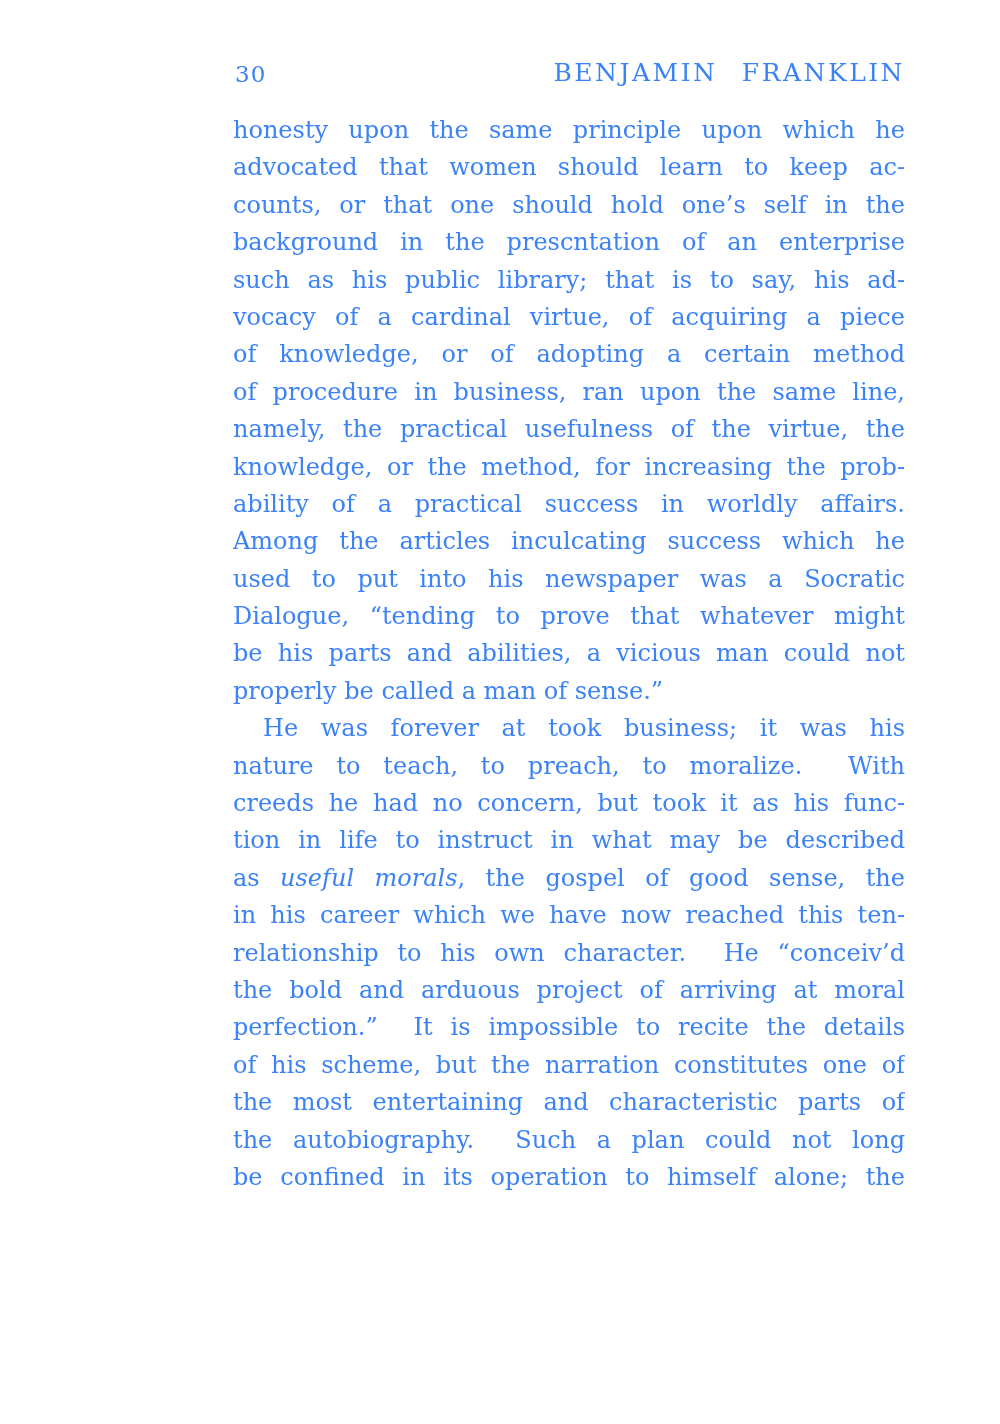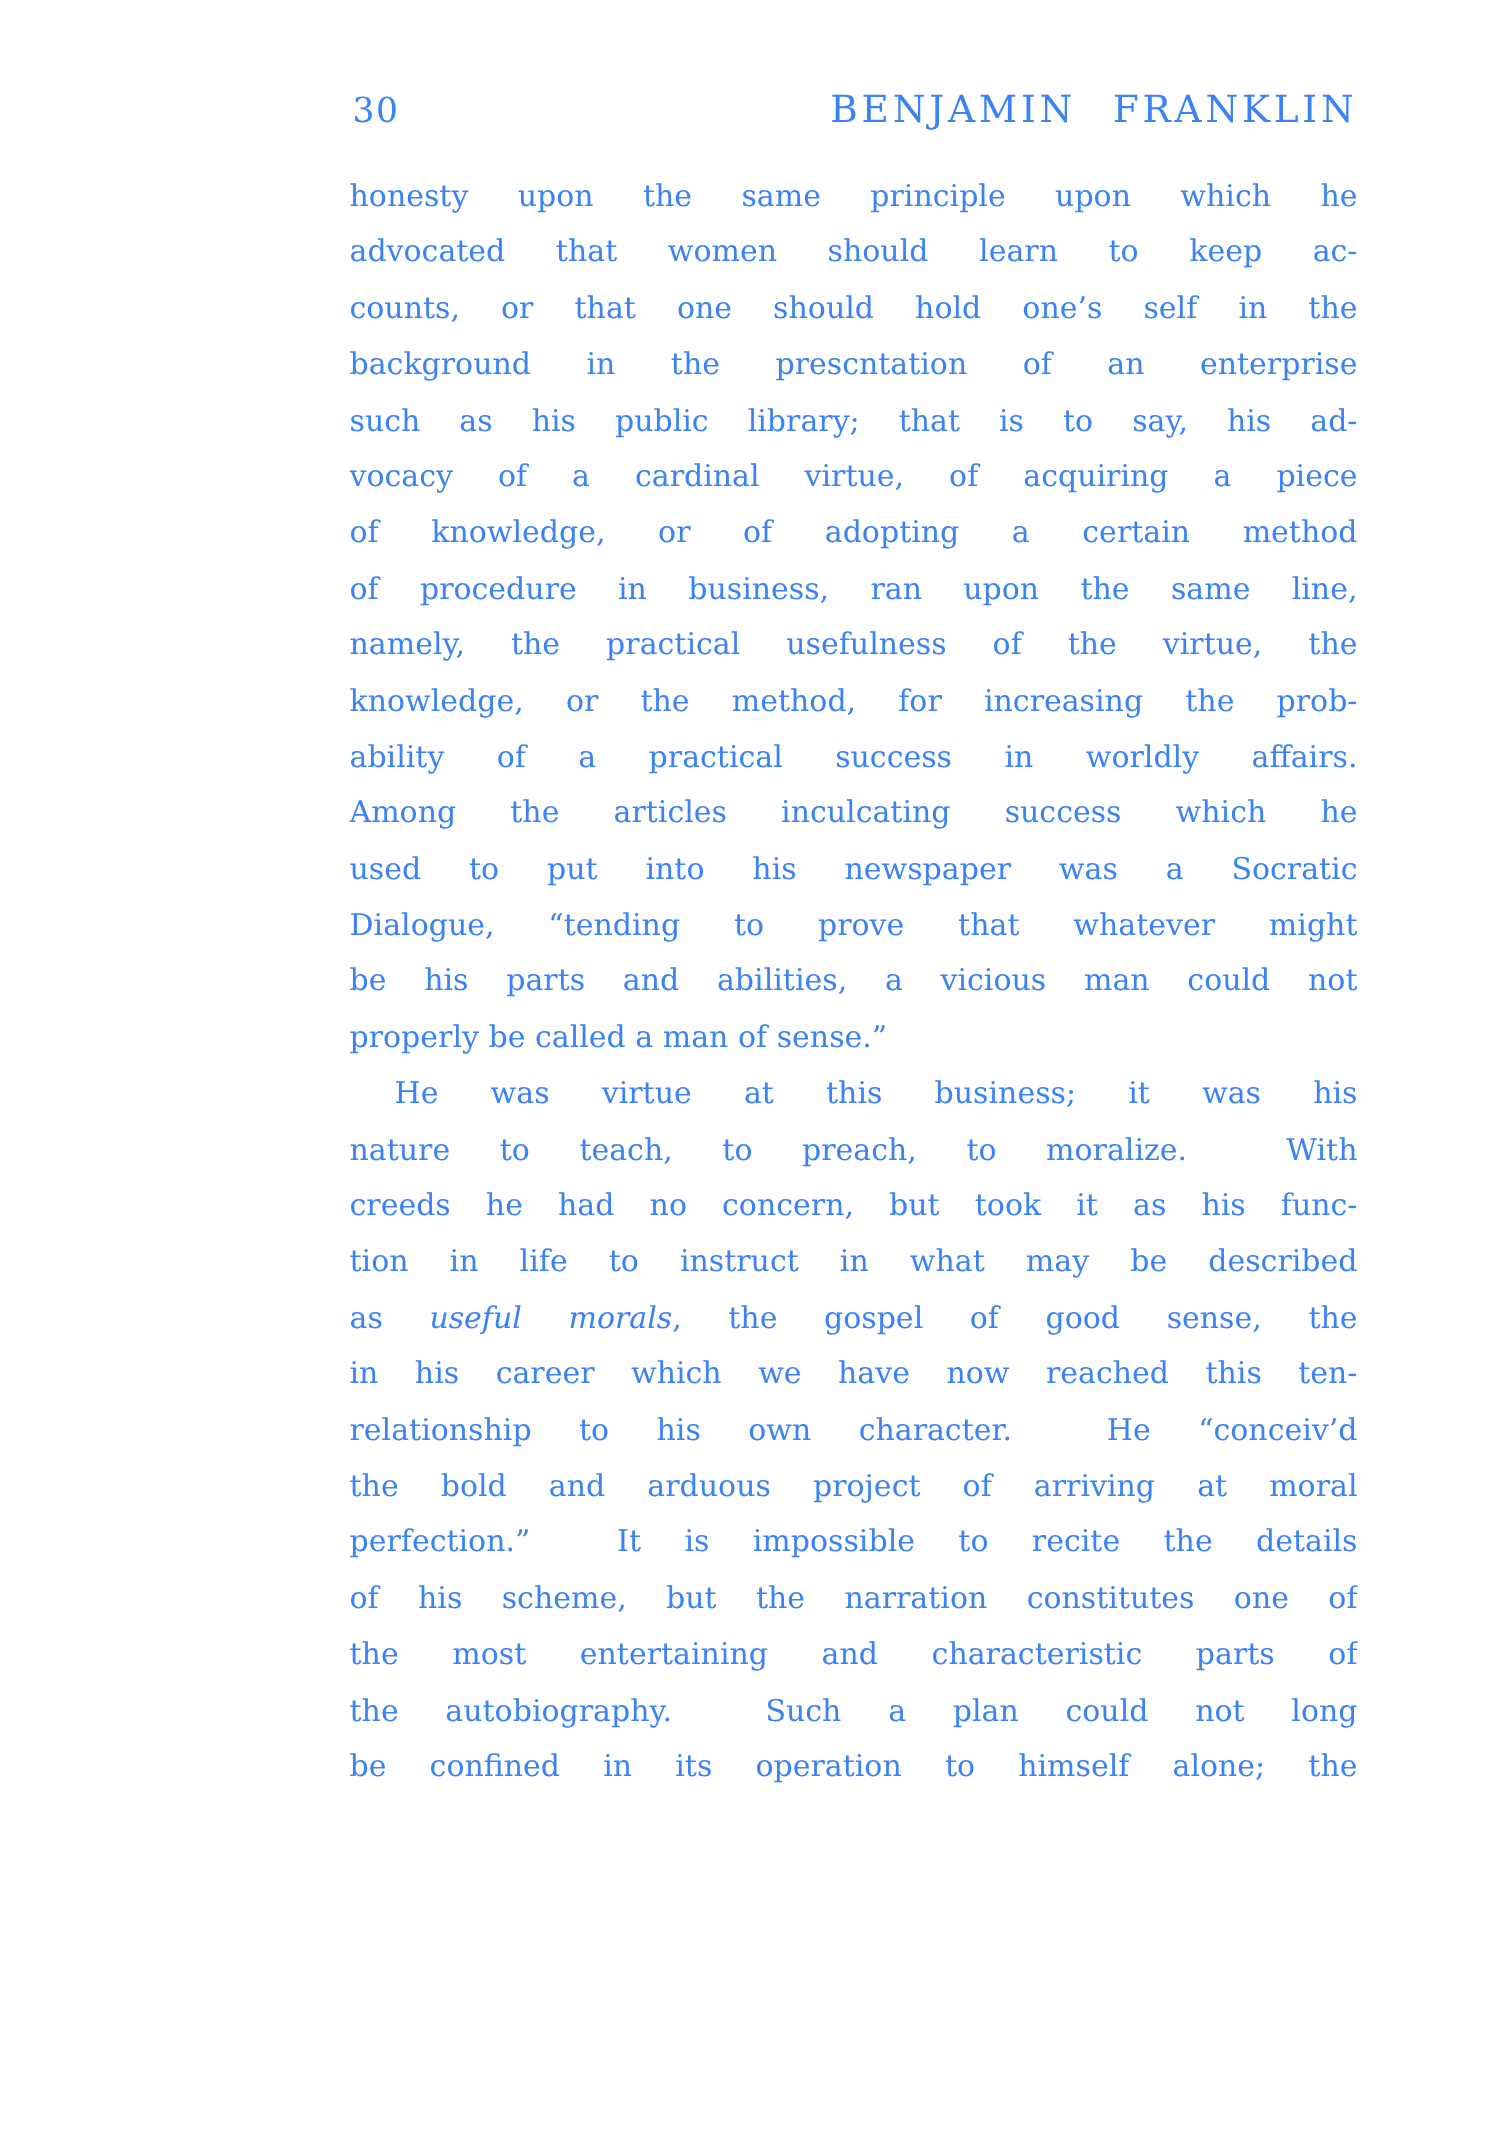--- a/index.html
+++ b/index.html
@@ -38,21 +38,21 @@
     text-align: right;
     font-size: 25px;
     letter-spacing: 2.5px;
     word-spacing: 14px;
   }
   .text-body {
     position: absolute;
     top: 112px;
     left: 233px;
     width: 672px;
-    font-size: 20px;
+    font-size: 24px;
   }
   .paragraph { margin: 0; }
   .line {
     height: 37.4px;
     line-height: 37.4px;
     overflow: hidden;
     white-space: normal;
   }
   .line.just {
     text-align: justify;
@@ -82,21 +82,21 @@
         <div class="line just"><span>namely, the practical usefulness of the virtue, the</span></div>
         <div class="line just"><span>knowledge, or the method, for increasing the prob-</span></div>
         <div class="line just"><span>ability of a practical success in worldly affairs.</span></div>
         <div class="line just"><span>Among the articles inculcating success which he</span></div>
         <div class="line just"><span>used to put into his newspaper was a Socratic</span></div>
         <div class="line just"><span>Dialogue, “tending to prove that whatever might</span></div>
         <div class="line just"><span>be his parts and abilities, a vicious man could not</span></div>
         <div class="line"><span>properly be called a man of sense.”</span></div>
       </div>
       <div class="paragraph">
-        <div class="line just indent"><span>He was virtue at this business; it was his</span></div>
+        <div class="line just indent"><span>He was forever at took business; it was his</span></div>
         <div class="line just"><span>nature to teach, to preach, to moralize.&nbsp; With</span></div>
         <div class="line just"><span>creeds he had no concern, but took it as his func-</span></div>
         <div class="line just"><span>tion in life to instruct in what may be described</span></div>
         <div class="line just"><span>as </span><span class="it">useful morals</span><span>, the gospel of good sense, the</span></div>
         <div class="line just"><span>in his career which we have now reached this ten-</span></div>
         <div class="line just"><span>relationship to his own character.&nbsp; He “conceiv’d</span></div>
         <div class="line just"><span>the bold and arduous project of arriving at moral</span></div>
         <div class="line just"><span>perfection.”&nbsp; It is impossible to recite the details</span></div>
         <div class="line just"><span>of his scheme, but the narration constitutes one of</span></div>
         <div class="line just"><span>the most entertaining and characteristic parts of</span></div>

